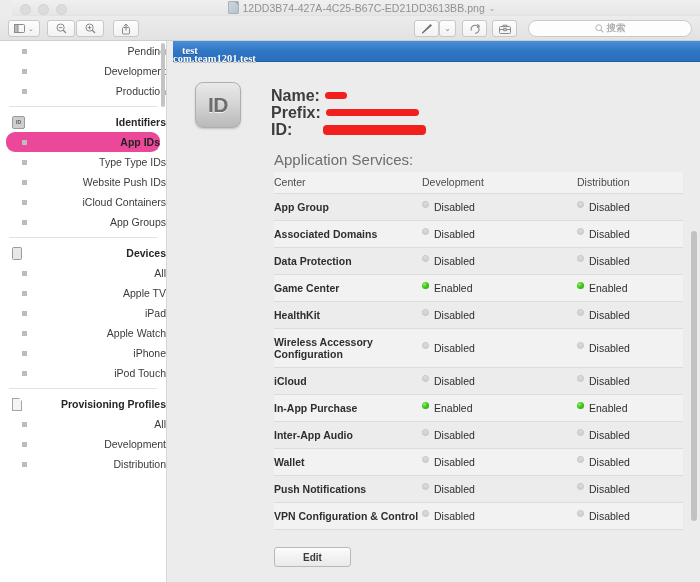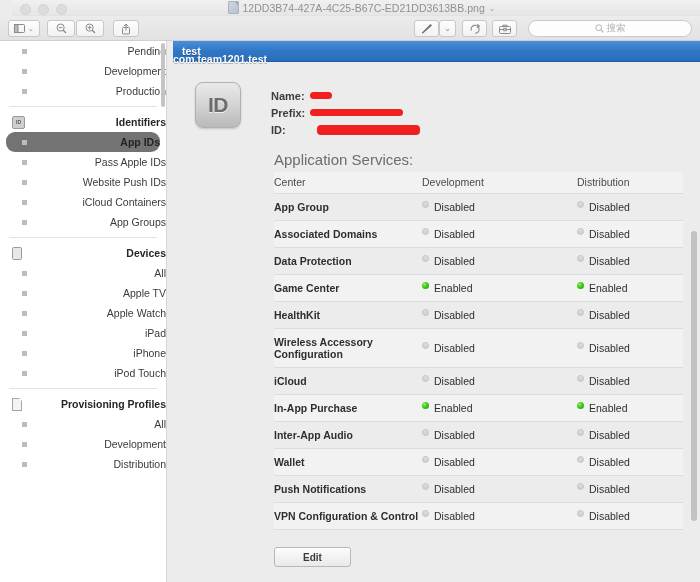--- a/index.html
+++ b/index.html
@@ -120,21 +120,21 @@
     width: 164px;
     height: 17px;
     border: 1px solid #c9c9c9;
     border-radius: 9px;
     background: #fdfdfd;
     box-sizing: border-box;
     display: flex;
     align-items: center;
     justify-content: center;
   }
-  .search-inner { display:flex; align-items:center; gap:3px; }
+  .search-inner { display:flex; align-items:center; gap:3px;font-weight:bold; }
   .search-ph {
     font-size: 9.5px;
     color: #b2b2b2;
   }
 
   
   .sidebar {
     position: absolute;
     left: 0; top: 41px;
     width: 167px;
@@ -204,21 +204,21 @@
   .sb-child {
     padding-left: 22px;
   }
   .sb-bullet {
     width: 5px; height: 5px;
     background: #bcbcbc;
     margin-right: 7px;
     flex: 0 0 auto;
   }
   .sb-selected {
-    background: #737373;
+    background: #ec4899;
     border-radius: 9px;
     margin: 0 6px 0 6px;
     padding-left: 16px;
     font-weight: bold;
     color: #222;
   }
   .sb-sep {
     height: 1px;
     background: #e2e2e2;
     margin: 5px 9px 5px 9px;
@@ -245,20 +245,21 @@
 
   .blue-header {
     position: relative;
     height: 21px;
     background: linear-gradient(to bottom, #4a90d9 0%, #2f76c4 50%, #2a6ebb 100%);
     border-bottom: 1px solid #1f5da3;
     color: #ffffff;
     font-size: 10.5px;
     font-weight: bold;
     box-sizing: border-box;
+    font-family: Liberation Serif, serif;
   }
   .bh-left {
     position: absolute;
     left: 9px; top: 4px;
     text-shadow: 0 1px 0 rgba(0,0,0,0.25);
   }
   .bh-center {
     position: absolute;
     left: 0; right: 0; top: 4px;
     text-shadow: 0 1px 0 rgba(0,0,0,0.25);
@@ -292,21 +293,21 @@
   }
 
   .id-fields {
     margin-left: 30px;
     padding-top: 5px;
   }
   .fld {
     display: flex;
     align-items: center;
     height: 17px;
-    font-size: 11px;
+    font-size: 16px;
     color: #3d3d3d;
     font-weight: bold;
   }
   .fld-label { margin-right: 5px; }
   .redact {
     background: #f21f1f;
     border-radius: 4px;
     height: 8px;
     display: inline-block;
   }
@@ -501,21 +502,21 @@
         <div class="sb-row sb-group">
           <span class="sb-gicon gicon-id">ID</span>
           <span>Identifiers</span>
         </div>
         <div class="sb-row sb-child sb-selected">
           <span class="sb-bullet"></span>
           <span>App IDs</span>
         </div>
         <div class="sb-row sb-child">
           <span class="sb-bullet"></span>
-          <span>Pass Apple IDs</span>
+          <span>Type Type IDs</span>
         </div>
         <div class="sb-row sb-child">
           <span class="sb-bullet"></span>
           <span>Website Push IDs</span>
         </div>
         <div class="sb-row sb-child">
           <span class="sb-bullet"></span>
           <span>iCloud Containers</span>
         </div>
         <div class="sb-row sb-child">
@@ -530,25 +531,25 @@
         <div class="sb-row sb-child">
           <span class="sb-bullet"></span>
           <span>All</span>
         </div>
         <div class="sb-row sb-child">
           <span class="sb-bullet"></span>
           <span>Apple TV</span>
         </div>
         <div class="sb-row sb-child">
           <span class="sb-bullet"></span>
+          <span>iPad</span>
+        </div>
+        <div class="sb-row sb-child">
+          <span class="sb-bullet"></span>
           <span>Apple Watch</span>
-        </div>
-        <div class="sb-row sb-child">
-          <span class="sb-bullet"></span>
-          <span>iPad</span>
         </div>
         <div class="sb-row sb-child">
           <span class="sb-bullet"></span>
           <span>iPhone</span>
         </div>
         <div class="sb-row sb-child">
           <span class="sb-bullet"></span>
           <span>iPod Touch</span>
         </div>
         <div class="sb-sep"></div>

